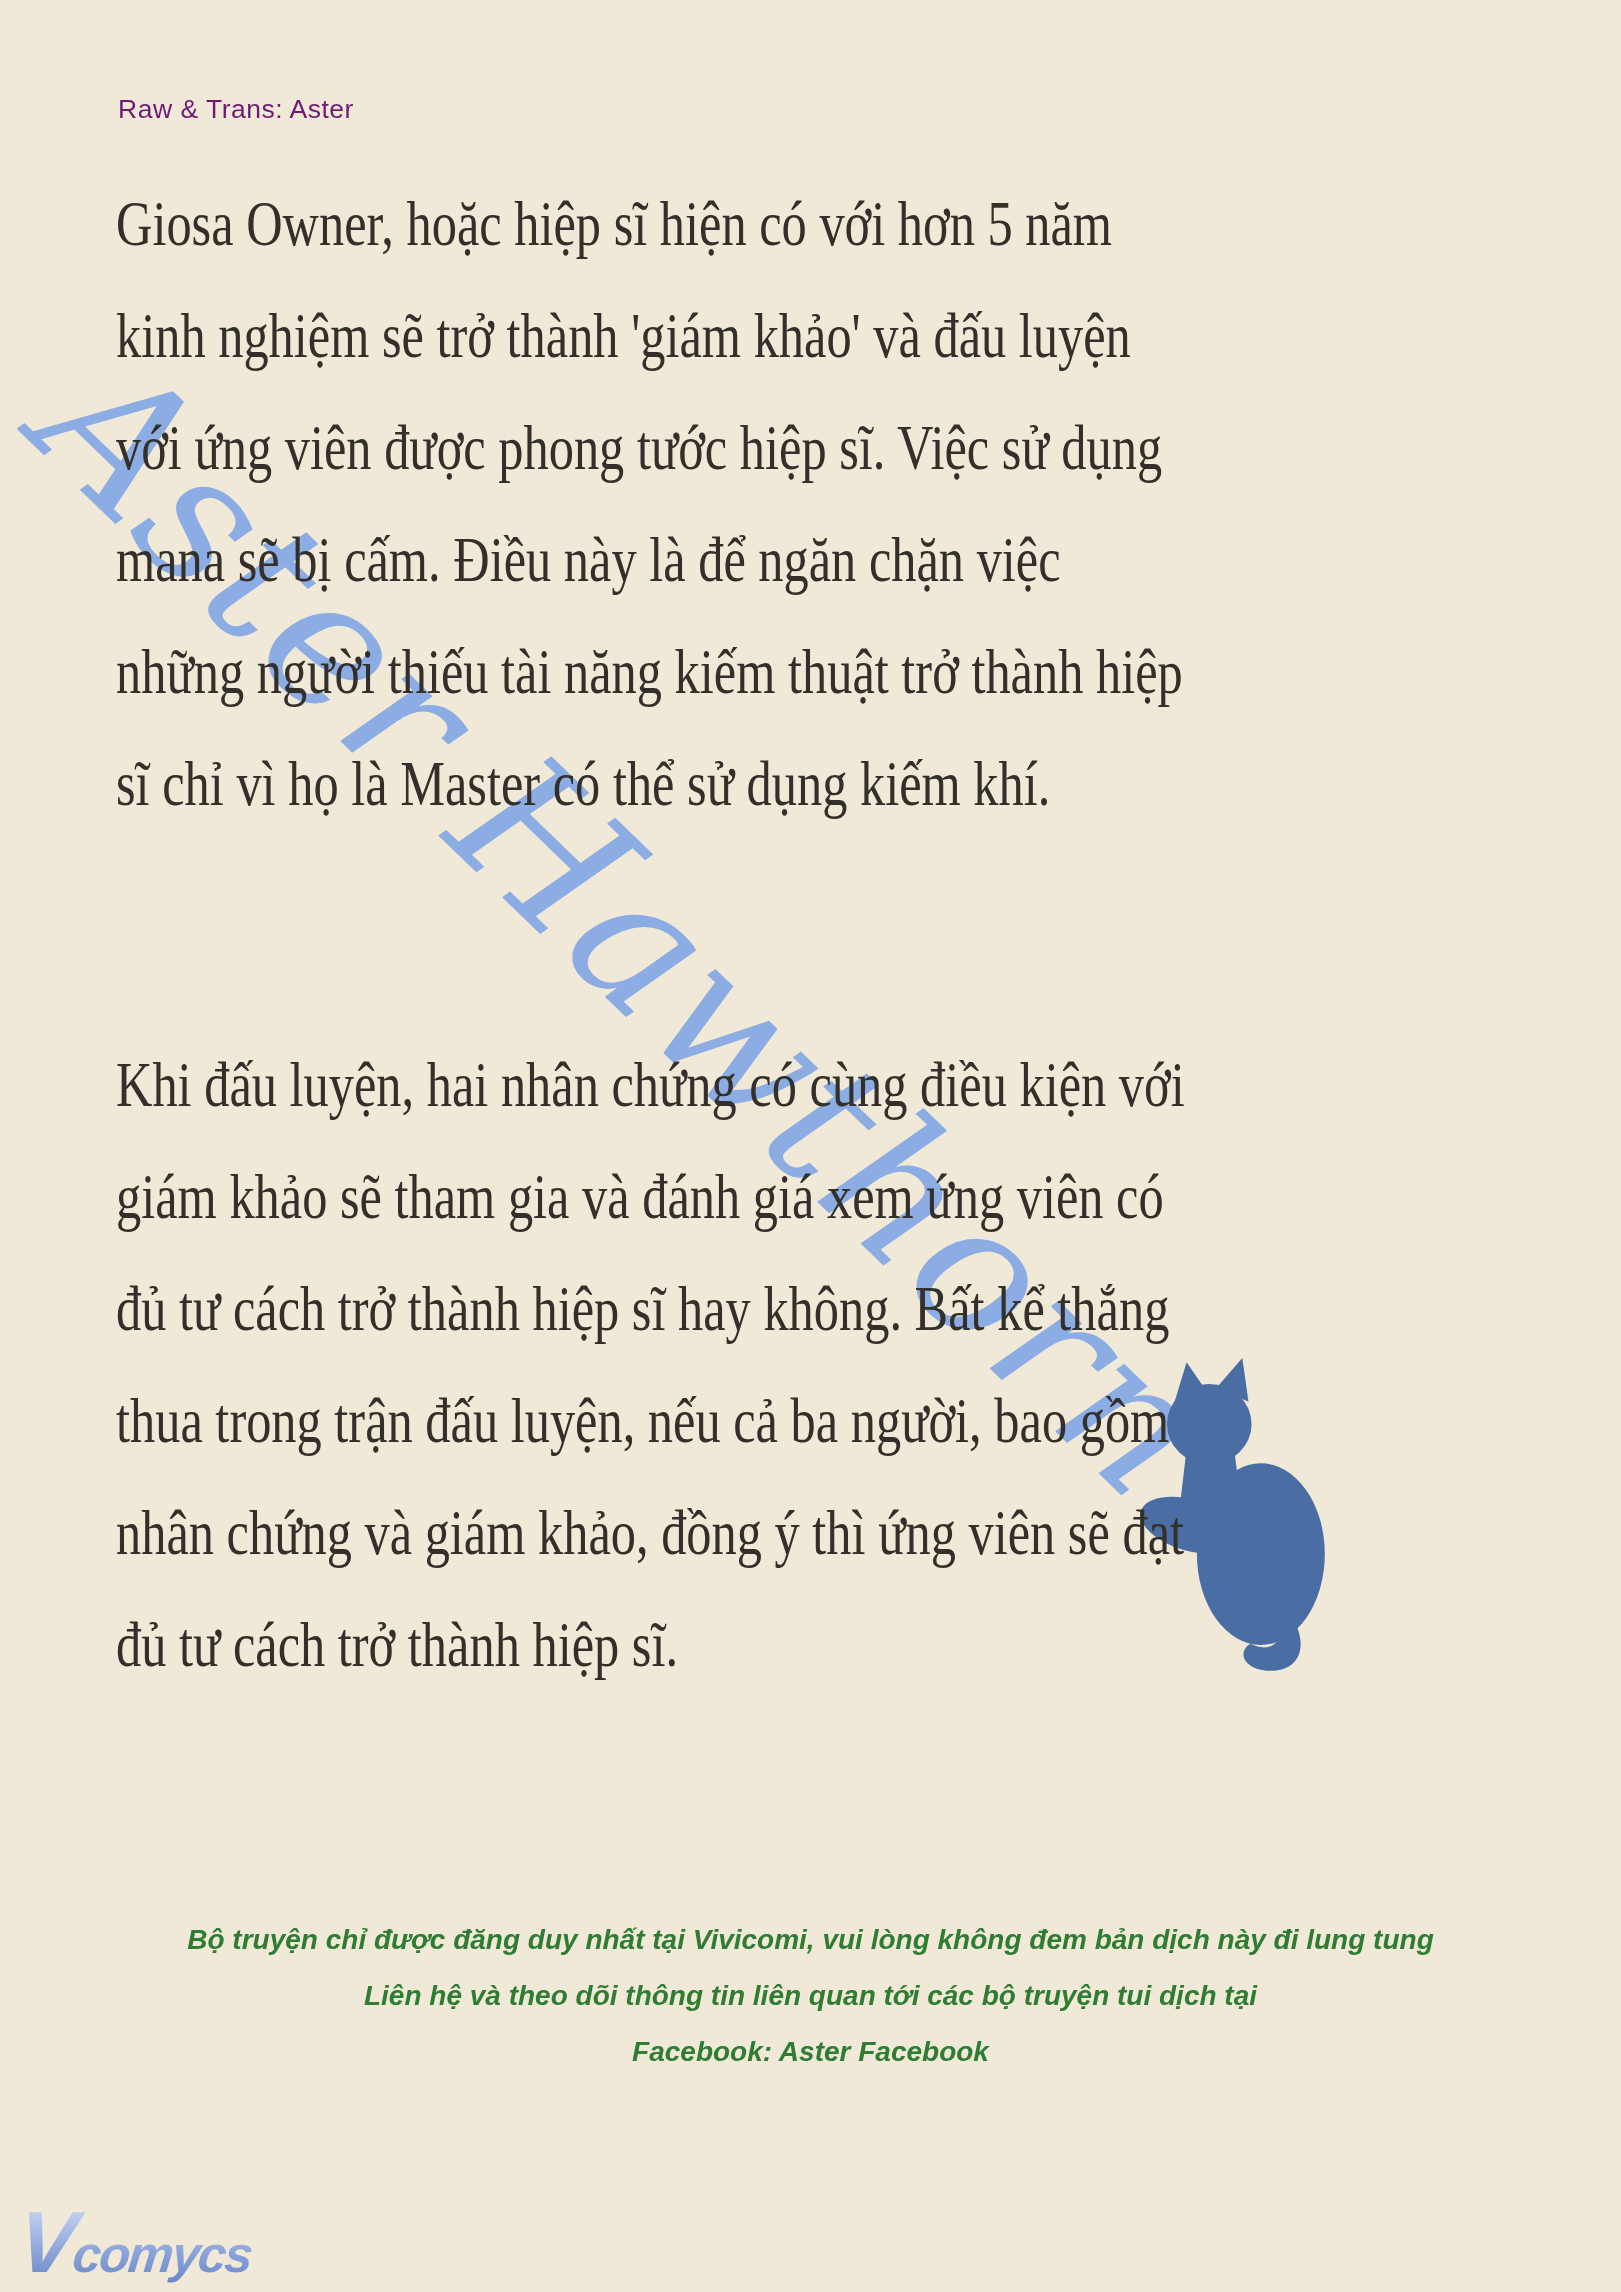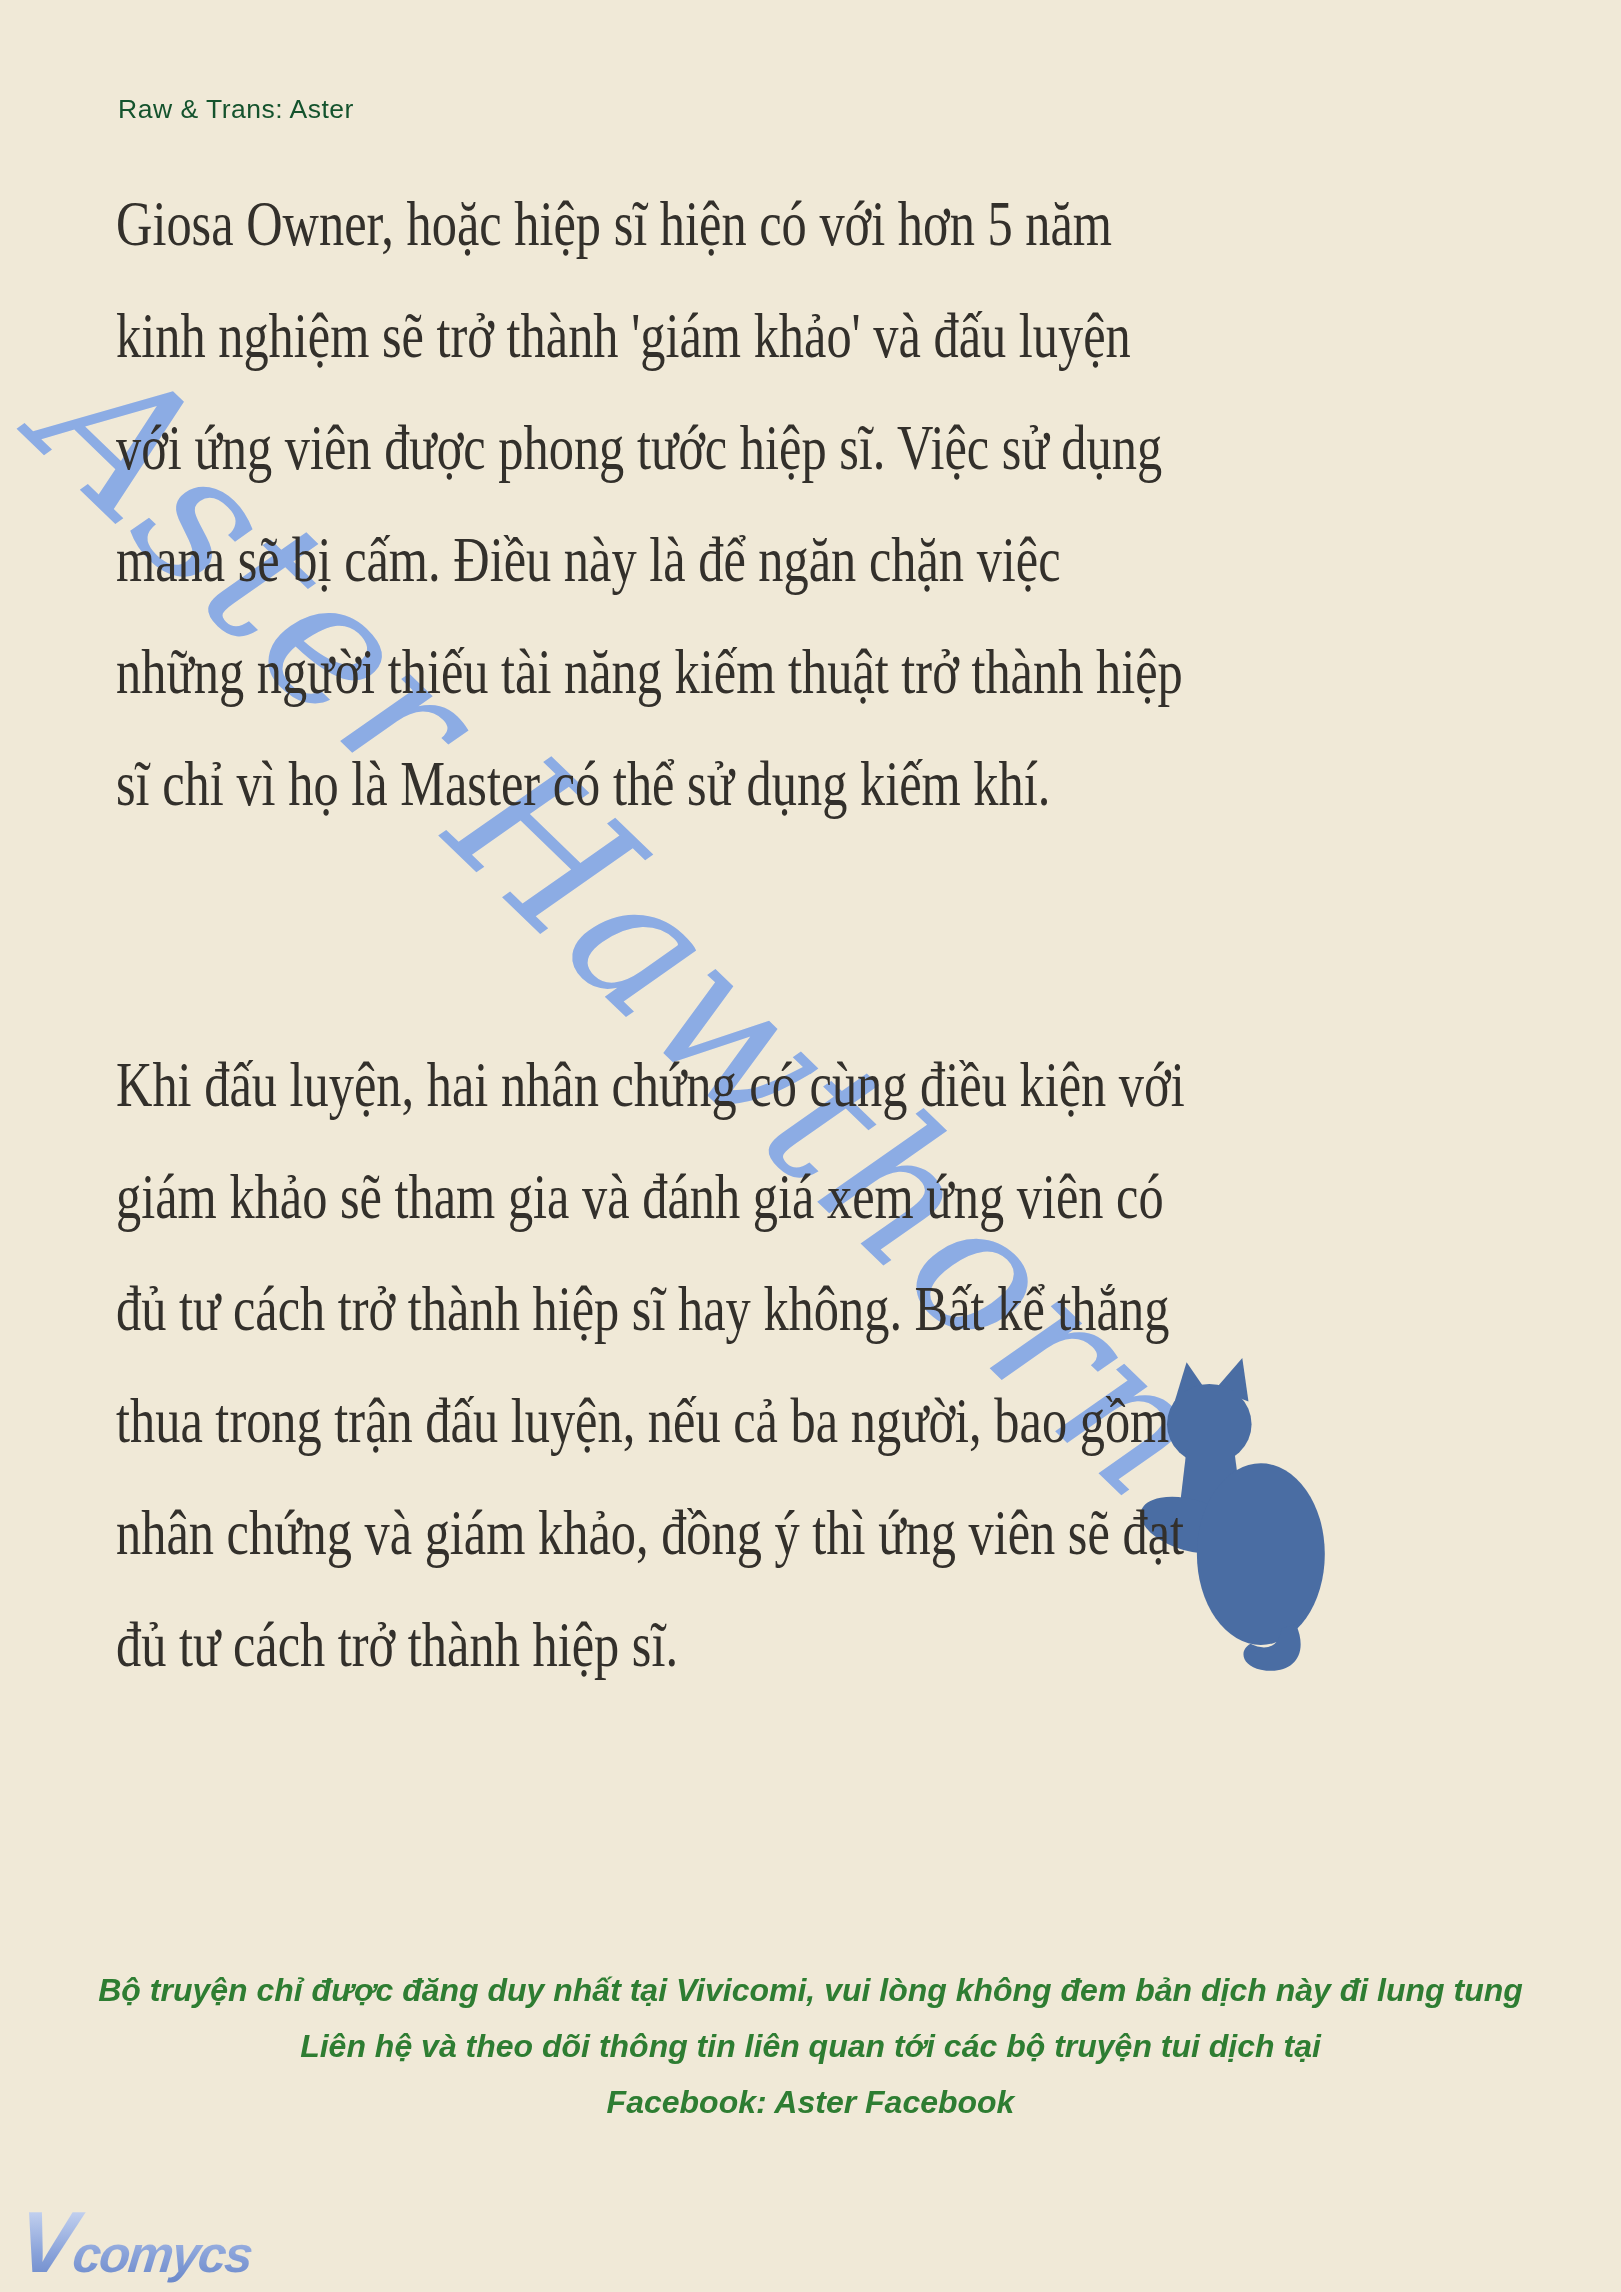--- a/index.html
+++ b/index.html
@@ -8,21 +8,21 @@
     background: #f0e9d7;
     position: relative;
     overflow: hidden;
     font-family: "Liberation Serif", serif;
   }
   .credit {
     position: absolute;
     left: 118px; top: 94px;
     font-family: "Liberation Sans", sans-serif;
     font-size: 26.5px;
-    color: #14532d;
+    color: #701a75;
     letter-spacing: 0.5px;
   }
   .para {
     position: absolute;
     left: 116px;
     width: 1862px;
     font-size: 63px;
     line-height: 112px;
     color: #33302b;
     white-space: pre-line;
@@ -47,25 +47,25 @@
     letter-spacing: 2px;
   }
   .cat {
     position: absolute;
     left: 1135px; top: 1358px;
     width: 196px; height: 320px;
     z-index: 2;
   }
   .footer {
     position: absolute;
-    left: 0; top: 1962px;
+    left: 0; top: 1912px;
     width: 1621px;
     text-align: center;
     font-family: "Liberation Sans", sans-serif;
-    font-size: 32px;
+    font-size: 28px;
     font-weight: bold;
     font-style: italic;
     line-height: 56px;
     color: #2e7d32;
     z-index: 3;
   }
   .logo {
     position: absolute;
     left: 17.6px; top: 2203px;
     display: block;

